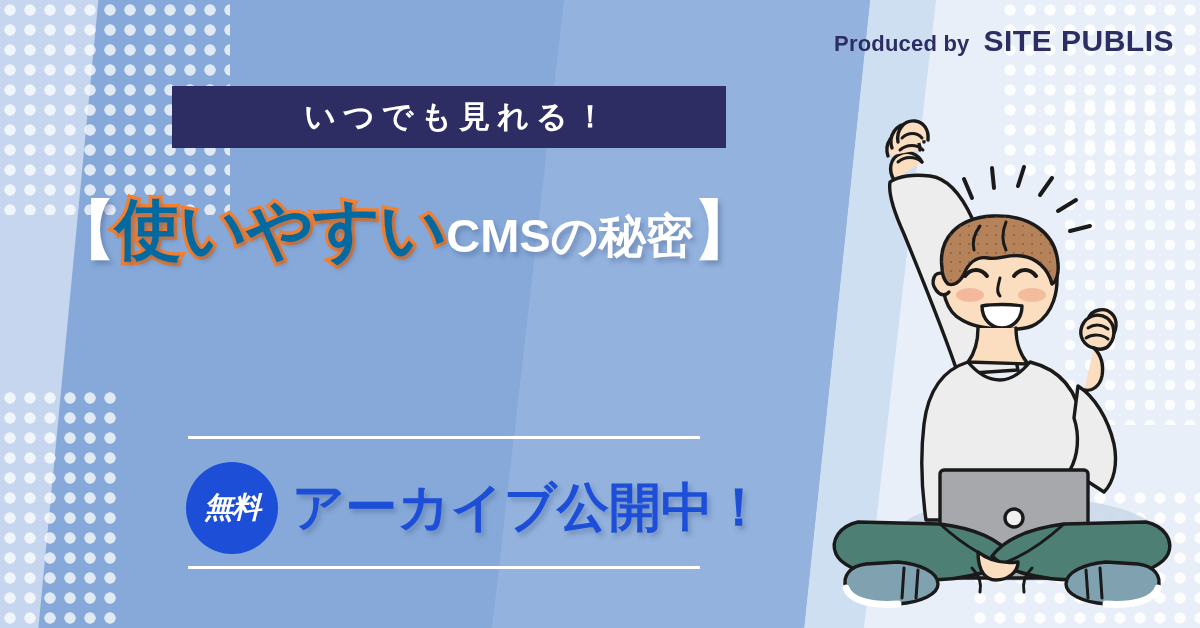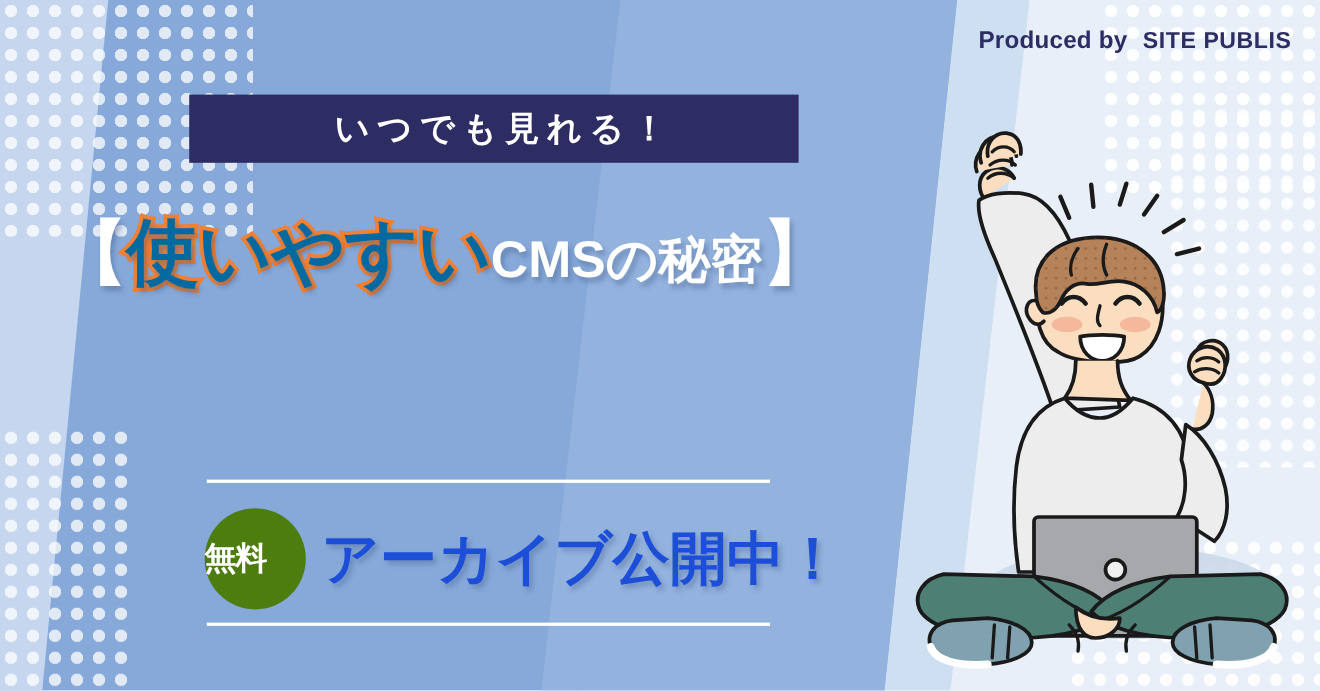--- a/index.html
+++ b/index.html
@@ -100,21 +100,21 @@
     color: #2d2d63;
     white-space: nowrap;
     text-align: center;
   }
   .produced-label {
     font-size: 22px;
     font-weight: bold;
     letter-spacing: 0.2px;
   }
   .produced-brand {
-    font-size: 21px;
+    font-size: 30px;
     font-weight: bold;
     letter-spacing: 0.5px;
   }
 
   
   .kicker {
     position: absolute;
     top: 86px;
     left: 172px;
     width: 554px;
@@ -187,25 +187,26 @@
     top: 462px;
     left: 186px;
     display: flex;
     align-items: center;
     gap: 14px;
   }
   .cta-badge {
     width: 92px;
     height: 92px;
     border-radius: 50%;
-    background: #4d7c0f;
+    background: #1d4ed8;
     display: flex;
     align-items: center;
-    justify-content: flex-start;
+    justify-content: center;
     flex: 0 0 auto;
+    font-style: italic;
   }
   .cta-badge-text {
     color: #ffffff;
     font-size: 29px;
     font-weight: bold;
     letter-spacing: -1px;
   }
   .cta-text {
     color: #1d4ed8;
     font-size: 52px;

